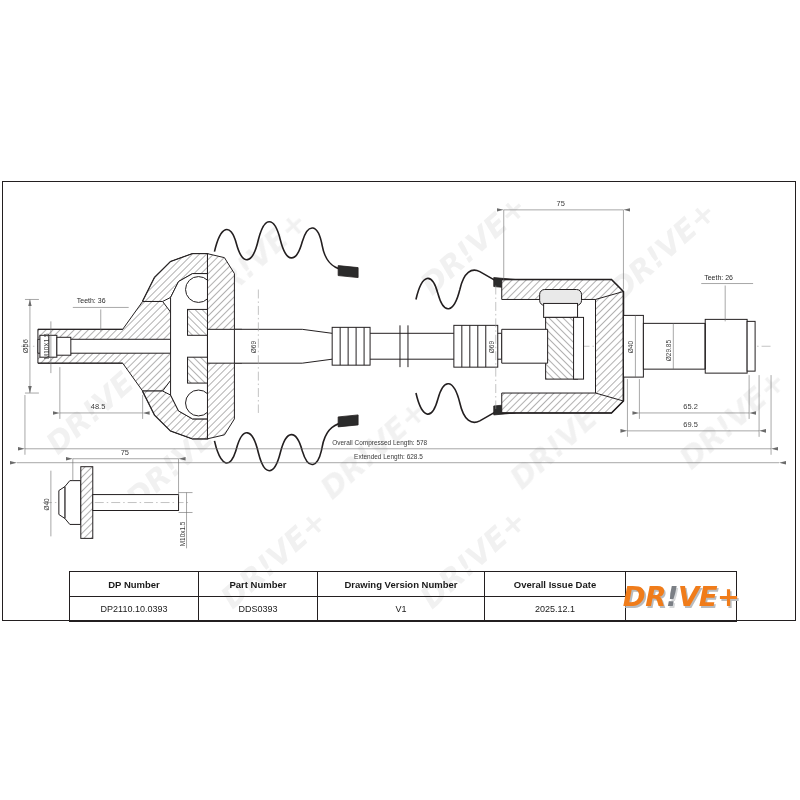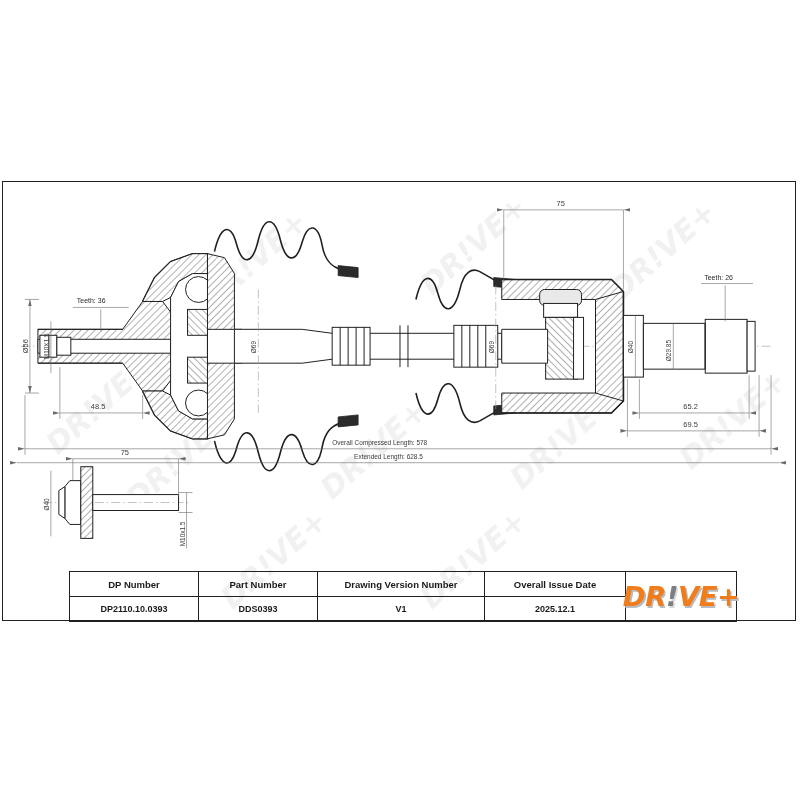--- a/index.html
+++ b/index.html
@@ -55,21 +55,21 @@
     font-size: 9.5px;
     color: #1a1a1a;
     padding: 0;
     height: 24px;
   }
   #title-block td.hdr {
     font-weight: bold;
     font-size: 9.5px;
   }
   #title-block td.val {
-    font-weight: bold;
+    font-weight: normal;
     font-size: 9px;
   }
   #title-block td.logo-cell {
     border: 1px solid #231f20;
     padding: 0;
     position: relative;
   }
   .logo-wrap {
     position: absolute;
     left: 0; top: 0; right: 0; bottom: 0;

